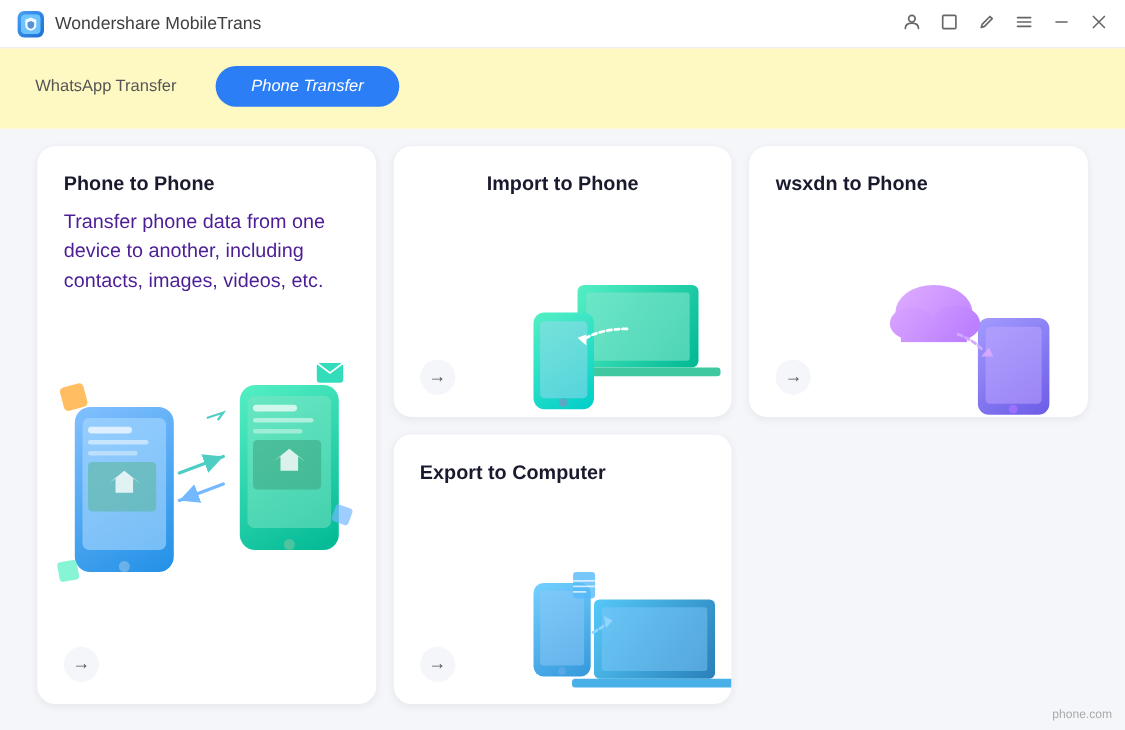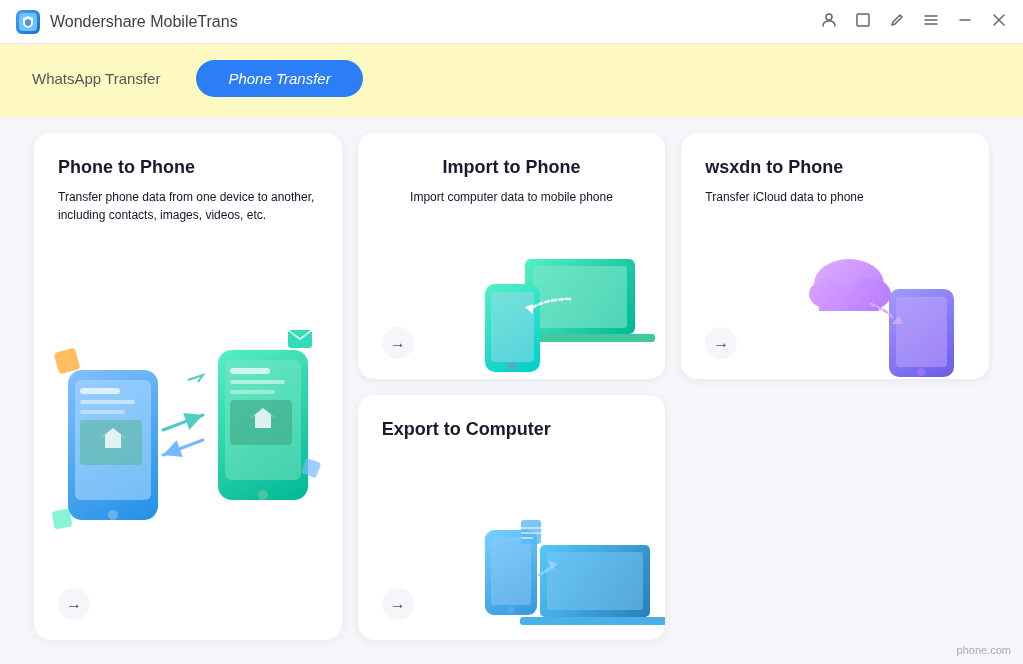--- a/index.html
+++ b/index.html
@@ -113,22 +113,22 @@
       grid-row: 1 / 3;
     }
 
     .card-title {
       font-size: 18px;
       font-weight: 700;
       color: #1a1a2e;
       margin-bottom: 10px;
     }
     .card-desc {
-      font-size: 12px;
-      color: #0f172a;
+      font-size: 18px;
+      color: #4c1d95;
       line-height: 1.5;
     }
 
     .card-arrow {
       position: absolute;
       bottom: 20px;
       left: 24px;
       width: 32px;
       height: 32px;
       border-radius: 50%;
@@ -271,21 +271,20 @@
             <path d="M0 0 L6 3 L0 6 Z" fill="#74b9ff"></path>
           </marker>
         </defs>
       </svg>
     </div>
     <div class="card-arrow">→</div>
   </div>
 
   <div class="card" style="grid-column:2;grid-row:1;text-align:center;">
     <div class="card-title">Import to Phone</div>
-    <div class="card-desc">Import computer data to mobile phone</div>
 
     <svg style="position:absolute;right:0;bottom:0;" width="200" height="150" viewBox="0 0 200 150" fill="none">
 
       <rect x="60" y="30" width="110" height="75" rx="6" fill="url(#laptopGrad)"></rect>
       <rect x="68" y="37" width="94" height="62" rx="3" fill="#80e4cc" opacity="0.6"></rect>
       <rect x="40" y="105" width="150" height="8" rx="3" fill="#40c9a0"></rect>
 
       <rect x="20" y="55" width="55" height="88" rx="10" fill="url(#phoneGrad2)"></rect>
       <rect x="26" y="63" width="43" height="70" rx="4" fill="#a0d8ef" opacity="0.5"></rect>
       <circle cx="47" cy="137" r="4" fill="#5ba8c4"></circle>
@@ -301,21 +300,20 @@
           <stop offset="0%" stop-color="#55efc4"></stop>
           <stop offset="100%" stop-color="#00cec9"></stop>
         </linearGradient>
       </defs>
     </svg>
     <div class="card-arrow">→</div>
   </div>
 
   <div class="card" style="grid-column:3;grid-row:1;">
     <div class="card-title">wsxdn to Phone</div>
-    <div class="card-desc">Transfer iCloud data to phone</div>
 
     <svg style="position:absolute;right:0;bottom:0;" width="200" height="150" viewBox="0 0 200 150" fill="none">
 
       <rect x="100" y="60" width="65" height="88" rx="10" fill="url(#iPhoneGrad)"></rect>
       <rect x="107" y="68" width="51" height="70" rx="4" fill="#c4a8ff" opacity="0.5"></rect>
       <circle cx="132" cy="143" r="4" fill="#9b72ff"></circle>
 
       <ellipse cx="60" cy="55" rx="35" ry="25" fill="url(#cloudGrad)" opacity="0.95"></ellipse>
       <ellipse cx="40" cy="65" rx="20" ry="15" fill="url(#cloudGrad)"></ellipse>
       <ellipse cx="80" cy="65" rx="22" ry="16" fill="url(#cloudGrad)"></ellipse>

